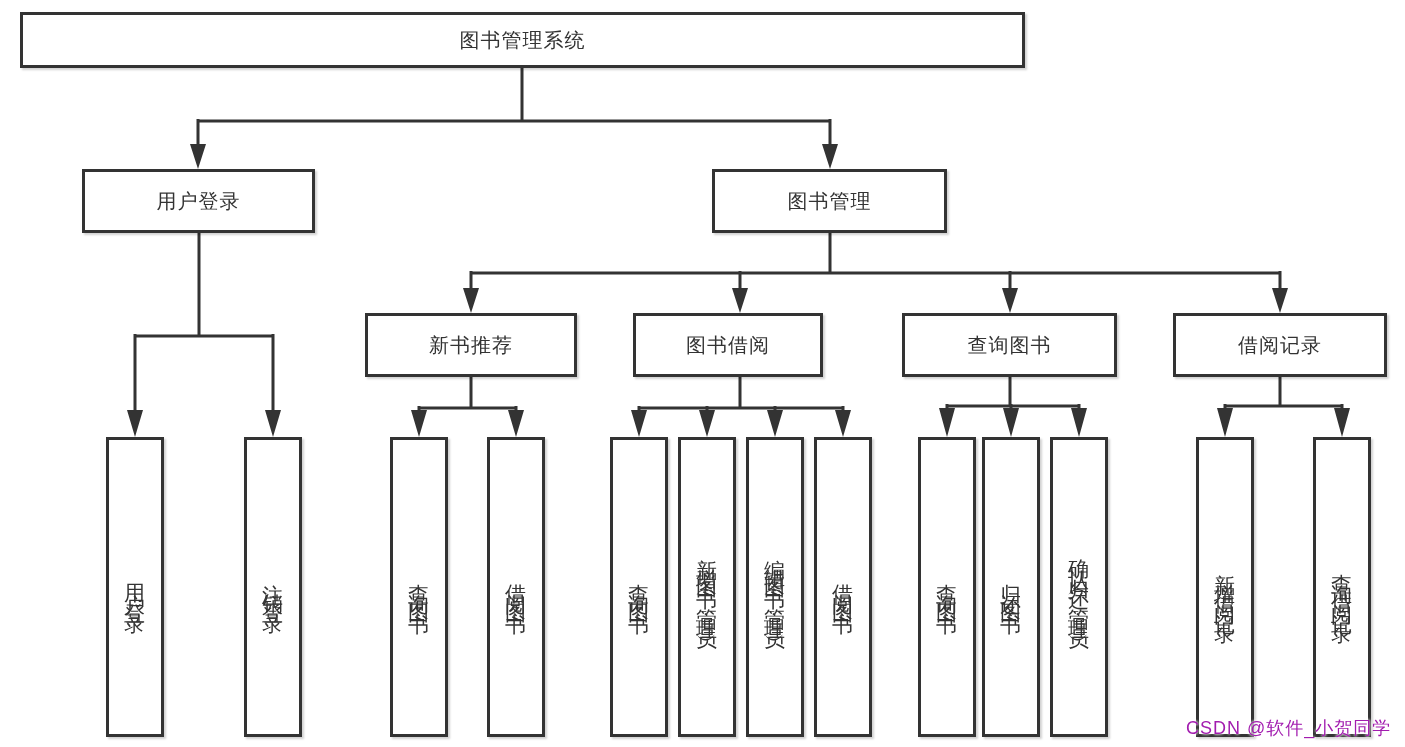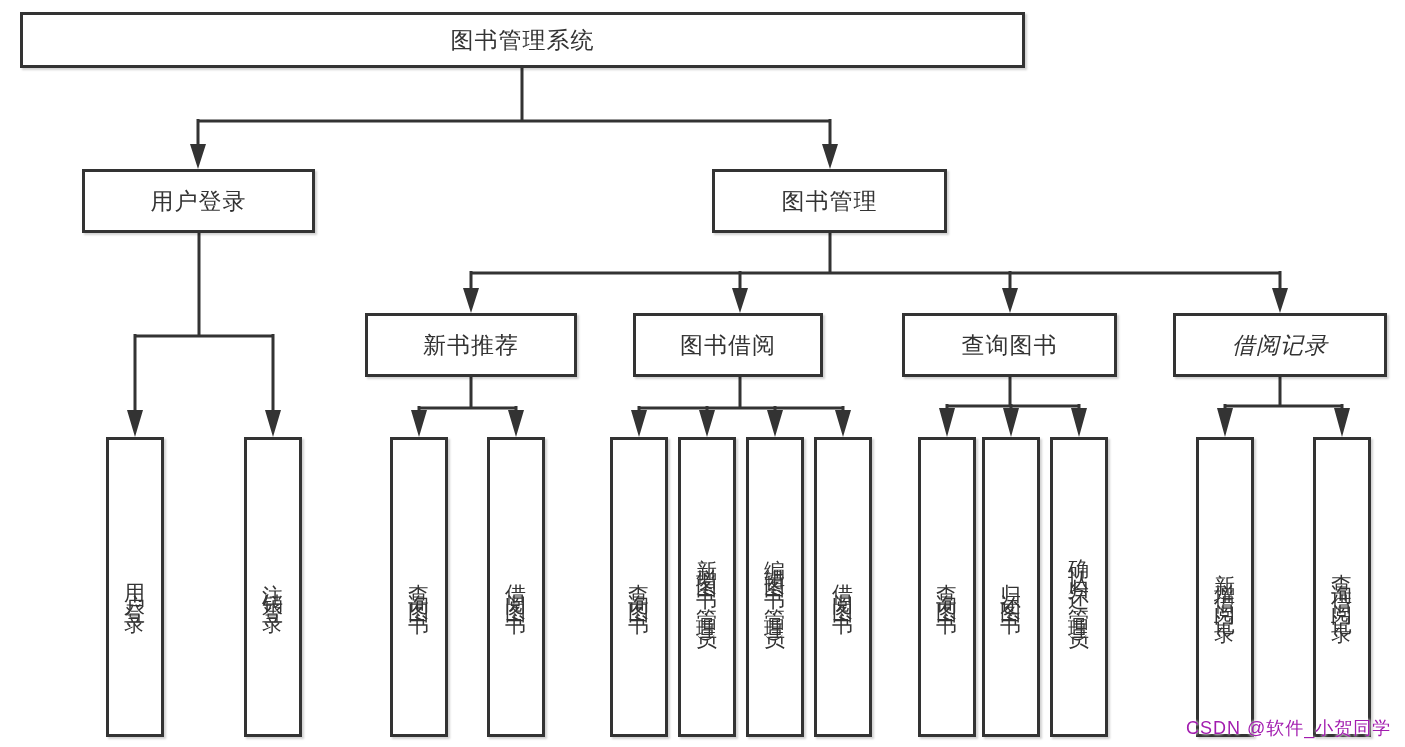--- a/index.html
+++ b/index.html
@@ -19,21 +19,21 @@
   }
   .box {
     position: absolute;
     box-sizing: border-box;
     background: #ffffff;
     border: 3px solid #333333;
     color: #333333;
     display: flex;
     align-items: center;
     justify-content: center;
-    font-size: 23px;
+    font-size: 20px;
     letter-spacing: 1px;
     z-index: 2;
     box-shadow: 2px 2px 2px rgba(0,0,0,0.18);
   }
   .vbox {
     writing-mode: vertical-rl;
     letter-spacing: 10px;
     line-height: 1;
     font-size: 21px;
   }
@@ -77,21 +77,21 @@
   </svg>
 
   <div class="box" style="left:20px; top:12px; width:1005px; height:56px;">图书管理系统</div>
 
   <div class="box" style="left:82px; top:169px; width:233px; height:64px;">用户登录</div>
   <div class="box" style="left:712px; top:169px; width:235px; height:64px;">图书管理</div>
 
   <div class="box" style="left:365px; top:313px; width:212px; height:64px;">新书推荐</div>
   <div class="box" style="left:633px; top:313px; width:190px; height:64px;">图书借阅</div>
   <div class="box" style="left:902px; top:313px; width:215px; height:64px;">查询图书</div>
-  <div class="box" style="left:1173px; top:313px; width:214px; height:64px;font-style:italic;">借阅记录</div>
+  <div class="box" style="left:1173px; top:313px; width:214px; height:64px;">借阅记录</div>
 
   <div class="box vbox" style="left:106px; top:437px; width:58px; height:300px;">用户登录</div>
   <div class="box vbox" style="left:244px; top:437px; width:58px; height:300px;">注销登录</div>
 
   <div class="box vbox" style="left:390px; top:437px; width:58px; height:300px;">查询图书</div>
   <div class="box vbox" style="left:487px; top:437px; width:58px; height:300px;">借阅图书</div>
 
   <div class="box vbox" style="left:610px; top:437px; width:58px; height:300px;">查询图书</div>
   <div class="box vbox" style="left:678px; top:437px; width:58px; height:300px;">新增图书（管理员）</div>
   <div class="box vbox" style="left:746px; top:437px; width:58px; height:300px;">编辑图书（管理员）</div>

